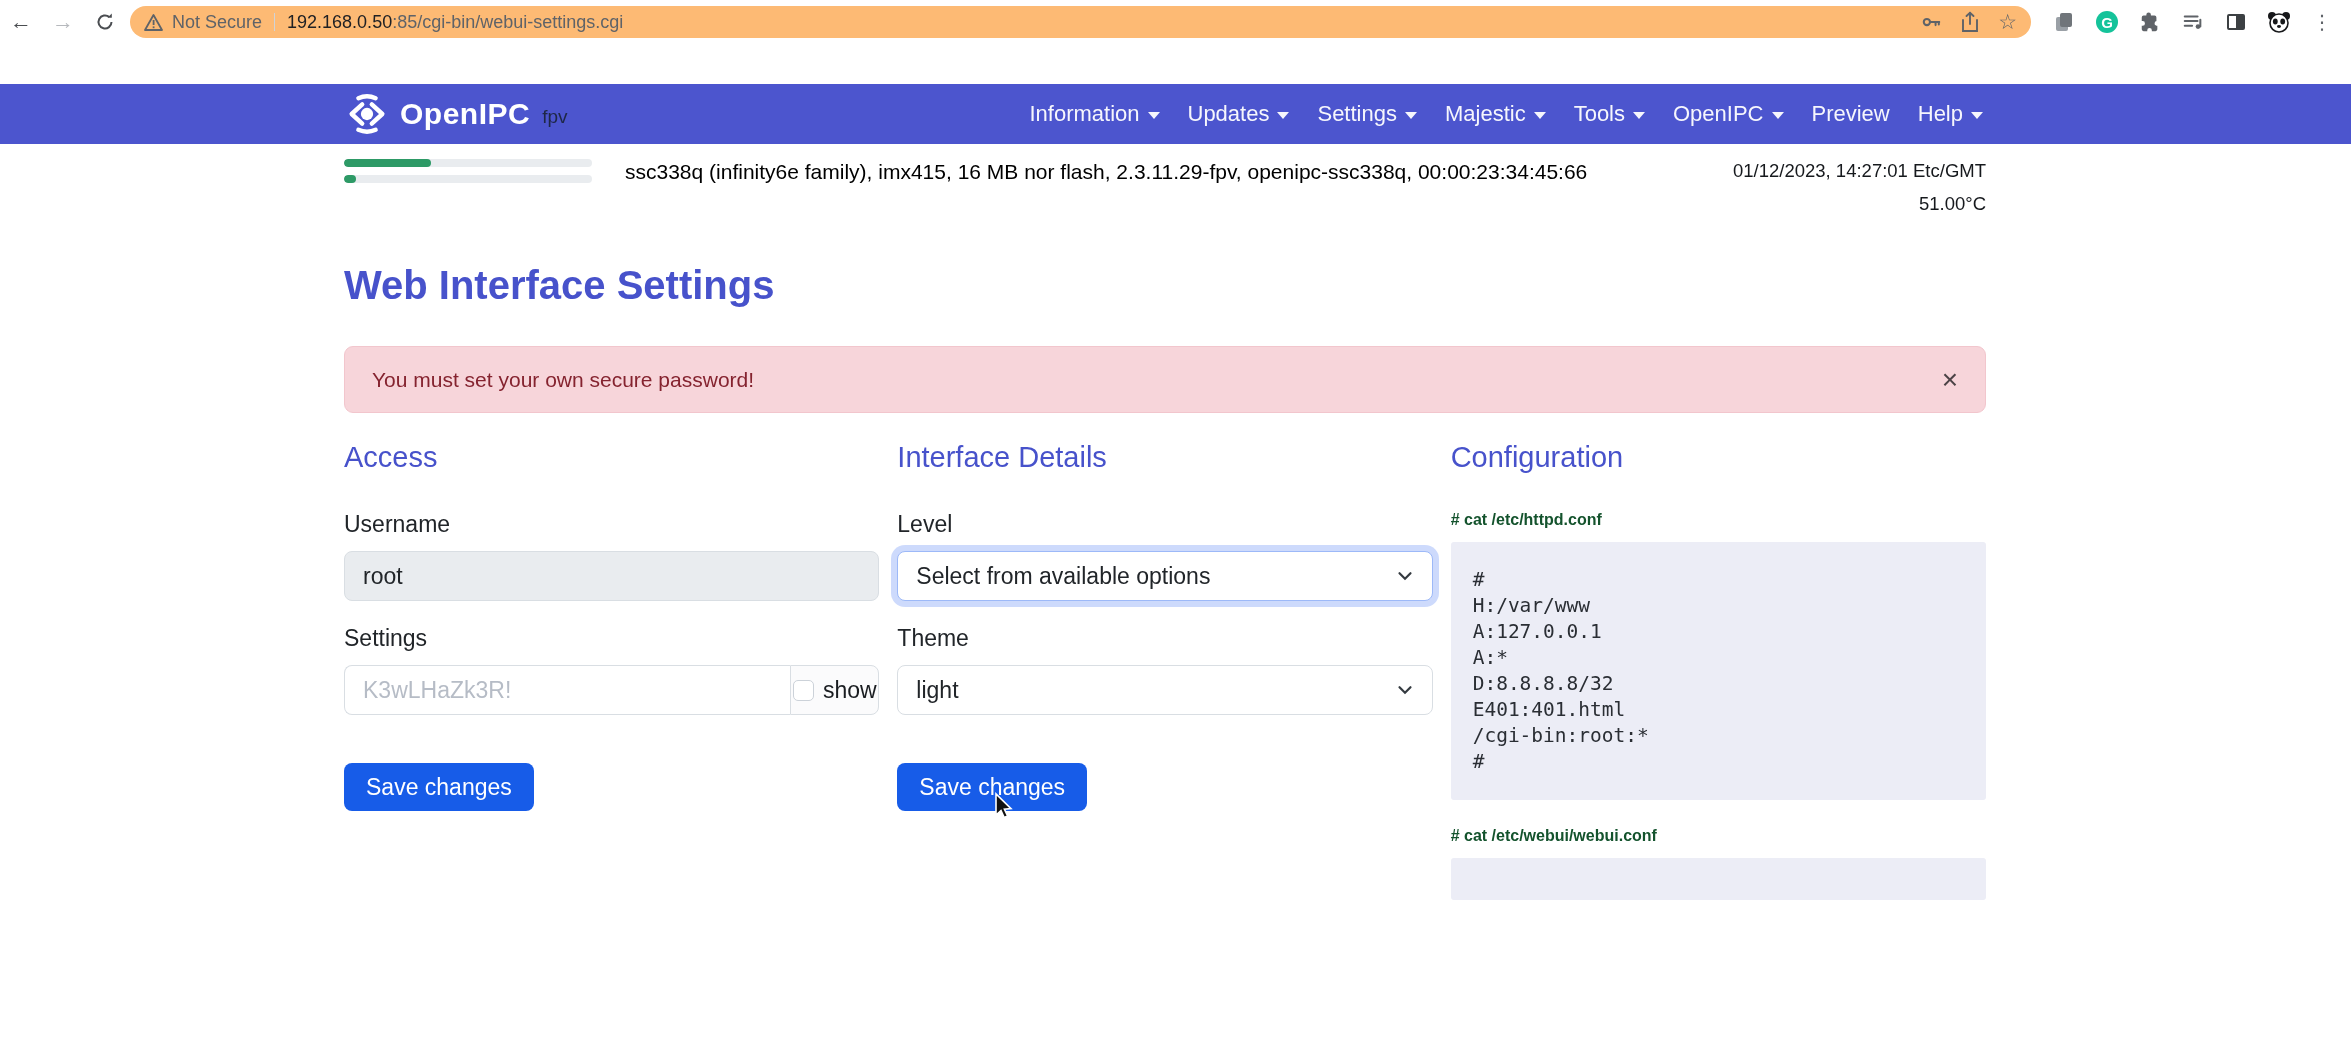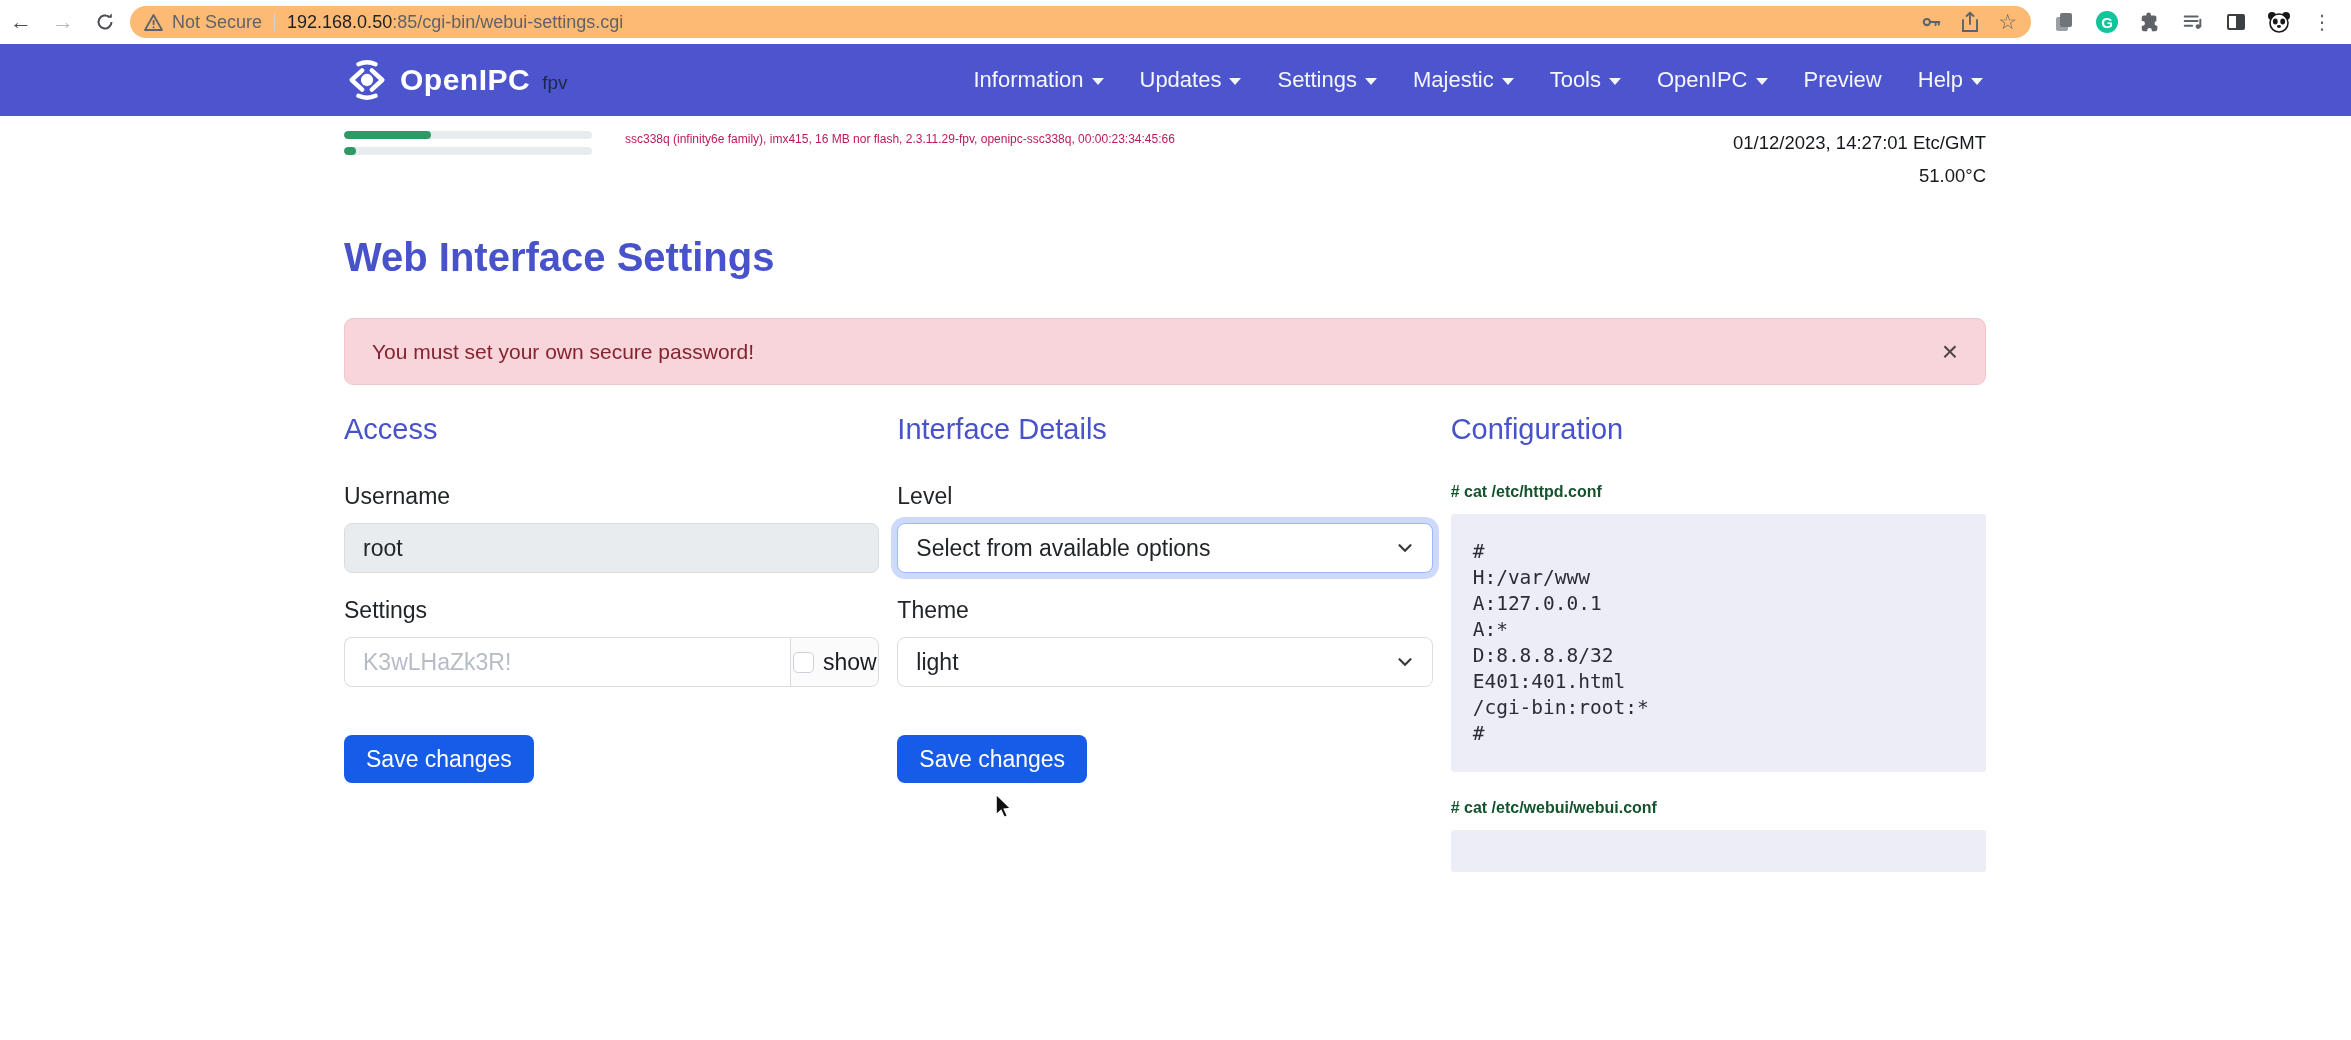--- a/index.html
+++ b/index.html
@@ -22,39 +22,39 @@
   .ext-icons { display:flex; align-items:center; gap:17px; padding:0 6px; }
   .ext-ic { width:26px; height:26px; display:flex; align-items:center; justify-content:center; }
   .g-badge { width:22px; height:22px; border-radius:50%; background:#15c39a; color:#fff;
              font-size:15px; font-weight:bold; display:flex; align-items:center; justify-content:center; }
   .split-ic { width:18px; height:16px; border:2px solid #3c4043; border-radius:2px; position:relative; }
   .split-ic::after { content:""; position:absolute; right:0; top:0; bottom:0; width:7px; background:#3c4043; }
   .kebab { font-size:20px; color:#5f6368; }
   .star-ic { font-size:21px; }
 
   
-  .navbar { height:72px; background:var(--navbar,#4c55ce); display:flex; align-items:center;
-            padding:0 368px 0 344px; }
+  .navbar { height:60px; background:var(--navbar,#4c55ce); display:flex; align-items:center;
+            padding:0 368px 0 344px;margin-top:40px; }
   .brand { display:flex; align-items:center; gap:10px; }
   .brand-name { color:#fff; font-size:30px; font-weight:bold; letter-spacing:0.5px; }
   .brand-suffix { color:var(--brand-suffix,#1e2746); font-size:19px; margin-left:2px; margin-top:6px;text-align:center; }
-  .menu { margin-left:auto; display:flex; align-items:center; gap:36px; list-style:none; }
+  .menu { margin-left:auto; display:flex; align-items:center; gap:28px; list-style:none; }
   .menu li { display:flex; align-items:center; color:rgba(255,255,255,0.95); font-size:22px; cursor:pointer; }
   .caret { width:0; height:0; border-left:6px solid transparent; border-right:6px solid transparent;
            border-top:7px solid rgba(255,255,255,0.95); margin-left:8px; margin-top:3px; }
 
   
   .content { margin-left:344px; width:1642px; }
 
   .status { display:flex; margin-top:13px; }
   .gauges { width:248px; padding-top:2px; }
   .gauge { height:8px; background:#e9ecef; border-radius:4px; overflow:hidden; }
   .gauge + .gauge { margin-top:8px; }
   .gauge-fill { height:100%; background:var(--success,#2d9a66); border-radius:4px; }
-  .device-info { margin-left:33px; font-size:12px; color:#be185d; padding-top:3px; }
+  .device-info { margin-left:33px; font-size:21px; color:#000000; padding-top:3px; }
   .clock { margin-left:auto; text-align:right; font-size:18.5px; color:#16191d; padding-top:3px; }
   .clock .temp { margin-top:11px; }
 
   h2.page-title { margin-top:48px; font-size:40px; font-weight:bold; color:var(--accent,#4752cb); }
 
   .alert { margin-top:38px; height:67px; background:var(--alert-bg,#f7d5da);
            border:1px solid var(--alert-border,#f2c6cd); border-radius:9px;
            display:flex; align-items:center; padding:0 27px; }
   .alert-text { font-size:21px; color:var(--alert-text,#85232f); }
   .alert-close { margin-left:auto; background:none; border:none; font-size:28px; line-height:1;

